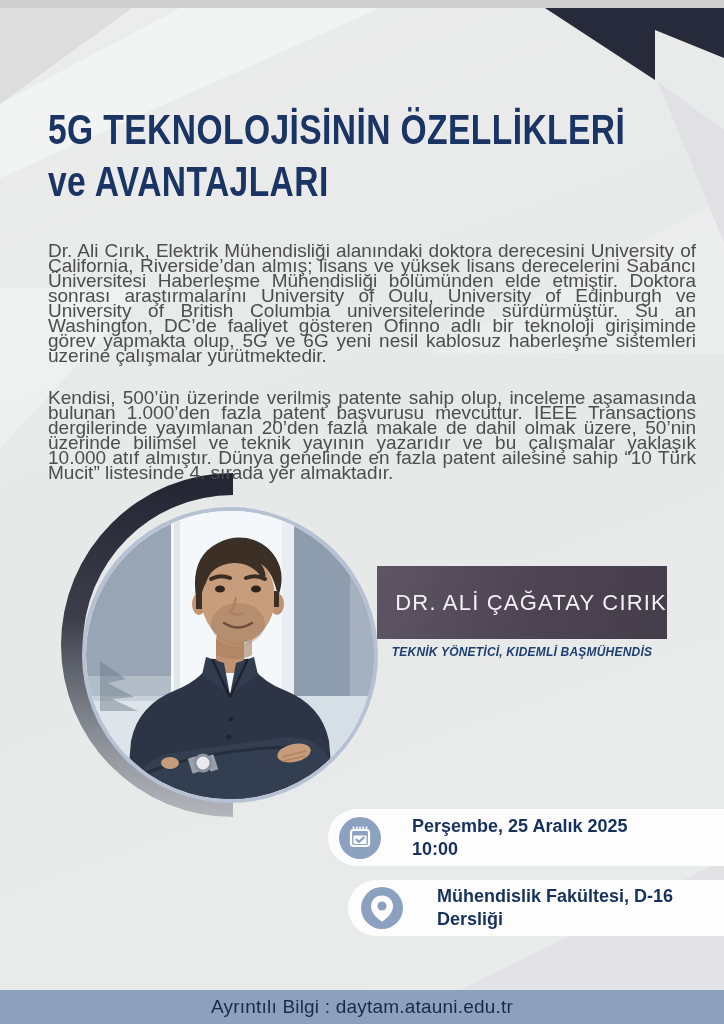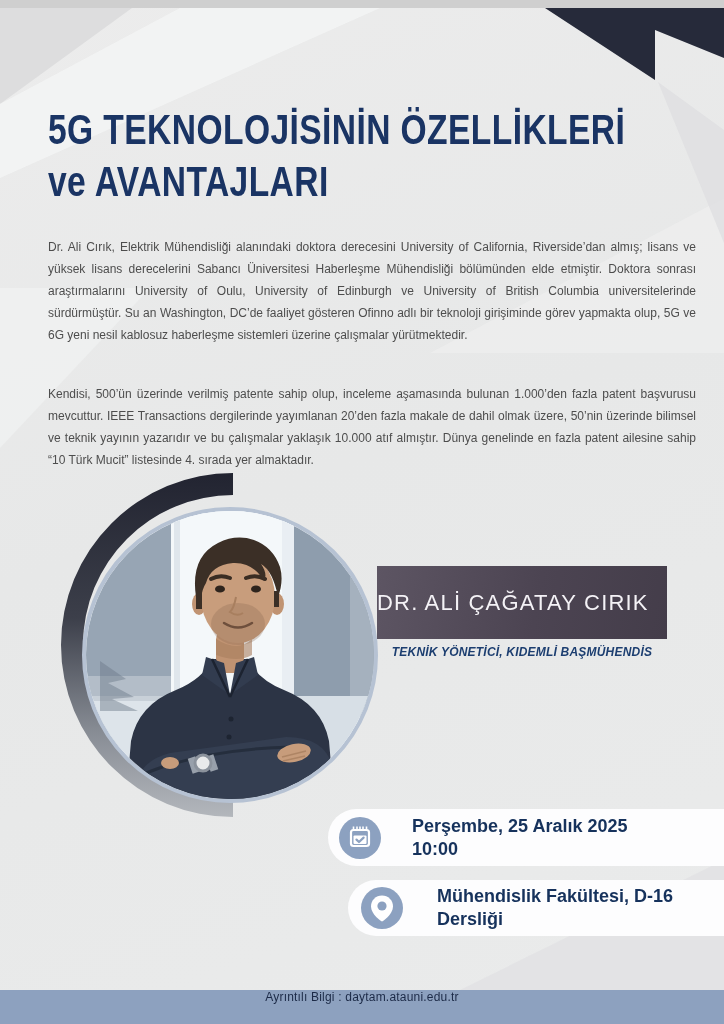--- a/index.html
+++ b/index.html
@@ -9,55 +9,55 @@
     font-family:"Liberation Sans","DejaVu Sans",sans-serif;
   }
   #decor{position:absolute;left:0;top:0;width:724px;height:1024px;z-index:1;}
   .title{
     position:absolute;left:48px;top:96px;z-index:3;
     color:#1a3464;font-weight:700;font-size:42px;line-height:52px;letter-spacing:.5px;
     transform:scaleX(.80);transform-origin:left top;white-space:nowrap;
   }
   .para{
     position:absolute;left:48px;width:648px;z-index:3;
-    color:#4d4d4d;font-size:12px;line-height:22px;text-align:justify;
+    color:#4d4d4d;font-size:19px;line-height:15px;text-align:justify;
   }
   #para1{top:216px;}
   #para2{top:363px;}
   #photo{
     position:absolute;left:82px;top:499px;width:288px;height:288px;z-index:3;
     border:4px solid #b6c2d3;border-radius:50%;overflow:hidden;background:#eef3f7;
   }
   #photo svg{display:block;}
   #name-bar{
     position:absolute;left:377px;top:558px;width:290px;height:73px;z-index:4;
     background:linear-gradient(100deg,#5d5563 0%,#4c4452 55%,#443d4a 100%);
-    display:flex;align-items:center;justify-content:flex-start;
+    display:flex;align-items:center;justify-content:flex-end;
     color:#f4f2f6;font-size:22px;font-weight:400;letter-spacing:1.2px;white-space:nowrap;
   }
   #role{
     position:absolute;left:377px;top:637px;width:290px;z-index:4;
     text-align:center;white-space:nowrap;
     color:#1c3e70;font-size:12px;font-weight:700;font-style:italic;letter-spacing:.2px;
   }
   .info-card{
     position:absolute;z-index:4;background:#fdfdfe;border-radius:29px 0 0 29px;
     display:flex;align-items:center;
   }
   #card-date{left:328px;top:801px;width:396px;height:57px;padding-left:11px;box-sizing:border-box;gap:15px;}
   #card-loc {left:348px;top:872px;width:376px;height:56px;padding-left:13px;box-sizing:border-box;gap:18px;}
   .icon-circle{
     flex:0 0 42px;width:42px;height:42px;border-radius:50%;background:#8ca1c0;
     display:flex;align-items:center;justify-content:center;
   }
   .card-text{margin-left:16px;color:#16325c;font-weight:700;font-size:18px;line-height:23px;white-space:nowrap;}
   #footer{
     position:absolute;left:0;top:982px;width:724px;height:34px;z-index:5;background:#8da1bf;
-    display:flex;align-items:flex-start;justify-content:center;
-    color:#1c2a47;font-size:12px;font-weight:500;letter-spacing:.2px;
+    display:flex;align-items:center;justify-content:center;
+    color:#1c2a47;font-size:19px;font-weight:500;letter-spacing:.2px;
   }
 </style>
 </head>
 <body>
 
 <div id="poster">
 
   <svg id="decor" viewBox="0 0 724 1024" preserveAspectRatio="none">
     <defs>
       <linearGradient id="ringGrad" x1="0" y1="465" x2="0" y2="809" gradientUnits="userSpaceOnUse">

